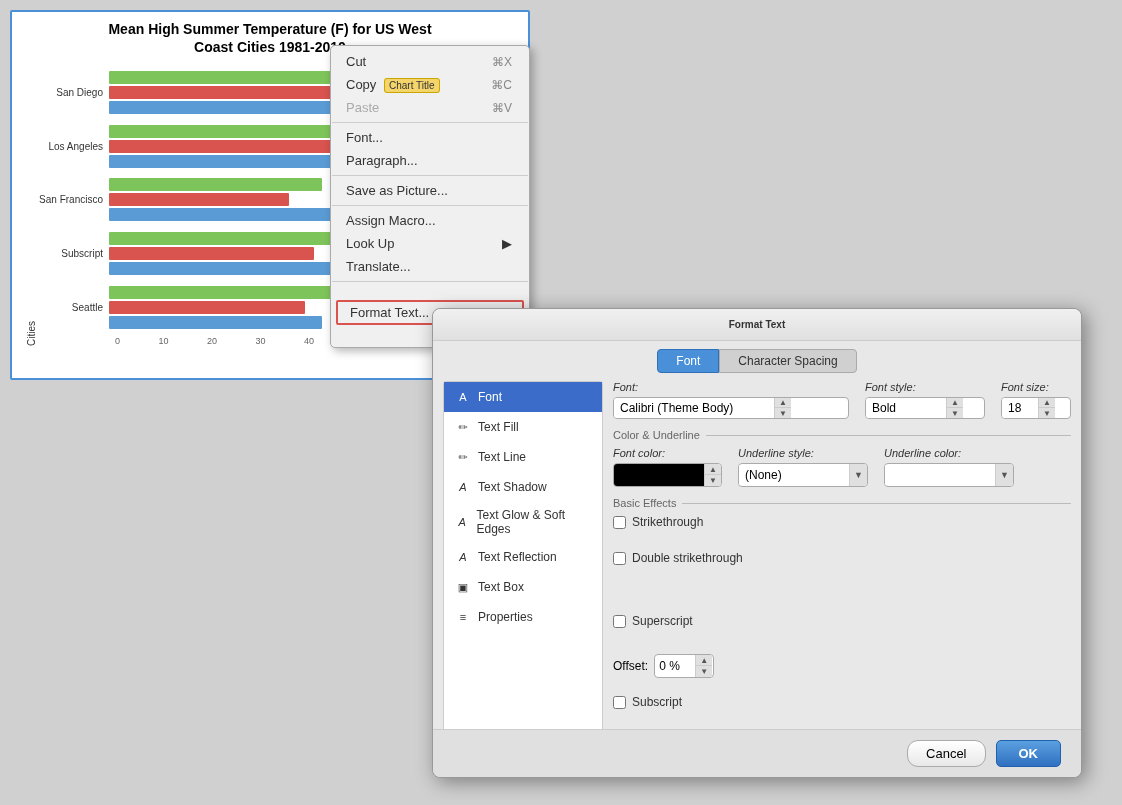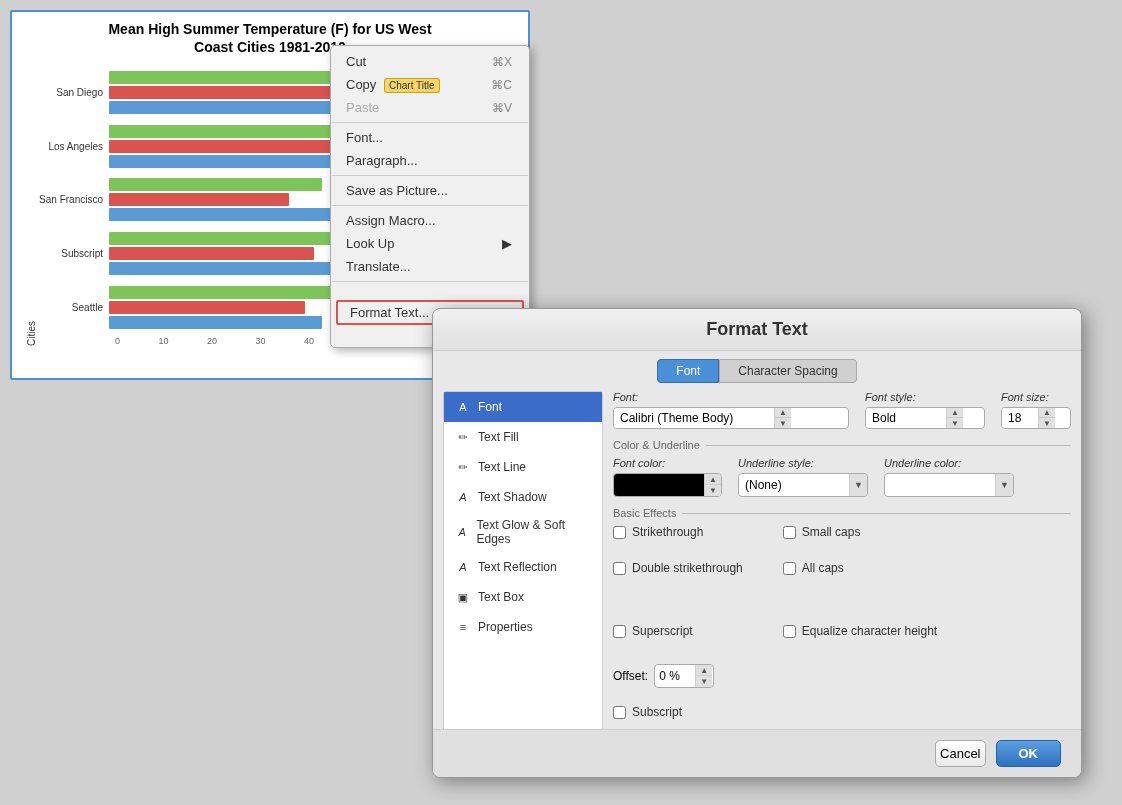--- a/index.html
+++ b/index.html
@@ -161,21 +161,21 @@
       height: 470px;
       background: #e8e8e8;
       border: 1px solid #999;
       border-radius: 8px;
       box-shadow: 4px 4px 20px rgba(0,0,0,0.4);
       z-index: 200;
     }
 
     .dialog-titlebar {
       text-align: center;
-      font-size: 18px;
+      font-size: 10px;
       color: #333;
       font-weight: 600;
       padding: 10px;
       background: linear-gradient(to bottom, #f0f0f0, #e0e0e0);
       border-radius: 8px 8px 0 0;
       border-bottom: 1px solid #ccc;
     }
 
     .dialog-tabs {
       display: flex;
@@ -384,25 +384,25 @@
       padding: 10px 20px;
       display: flex;
       justify-content: flex-end;
       gap: 10px;
       border-top: 1px solid #ccc;
       background: #e0e0e0;
       border-radius: 0 0 8px 8px;
     }
 
     .btn-cancel {
-      padding: 5px 4px;
+      padding: 5px 18px;
       font-size: 13px;
       background: linear-gradient(to bottom, #fff, #e8e8e8);
       border: 1px solid #aaa;
-      border-radius: 5px;
+      border-radius: 11px;
       cursor: pointer;
     }
 
     .btn-ok {
       padding: 5px 22px;
       font-size: 13px;
       background: linear-gradient(to bottom, #5ba0e0, #3070c0);
       border: 1px solid #2060b0;
       border-radius: 5px;
       cursor: pointer;
@@ -695,35 +695,20 @@
                 <button class="stepper-btn" style="height:11px;">▲</button>
                 <button class="stepper-btn" style="height:11px;">▼</button>
               </div>
             </div>
           </div>
           <div class="checkbox-row">
             <input type="checkbox" style="">
             <span>Subscript</span>
           </div>
         </div>
-        <div class="checkbox-col">
-          <div class="checkbox-row">
-            <input type="checkbox" style="">
-            <span>Small caps</span>
-          </div>
-          <div class="checkbox-row">
-            <input type="checkbox" style="">
-            <span>All caps</span>
-          </div>
-          <div style="height:10px;"></div>
-          <div class="checkbox-row">
-            <input type="checkbox" style="">
-            <span>Equalize character height</span>
-          </div>
-        </div>
       </div>
     </div>
   </div>
 
   <div class="dialog-footer">
     <button class="btn-cancel">Cancel</button>
     <button class="btn-ok">OK</button>
   </div>
 </div>
 

